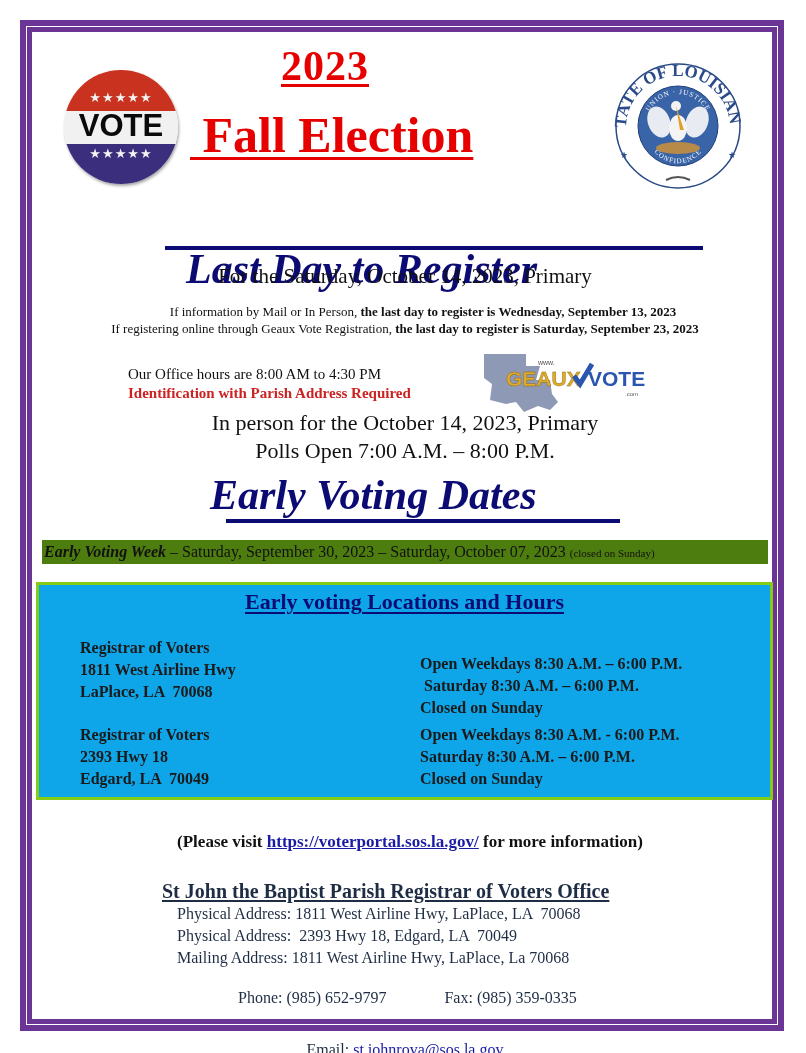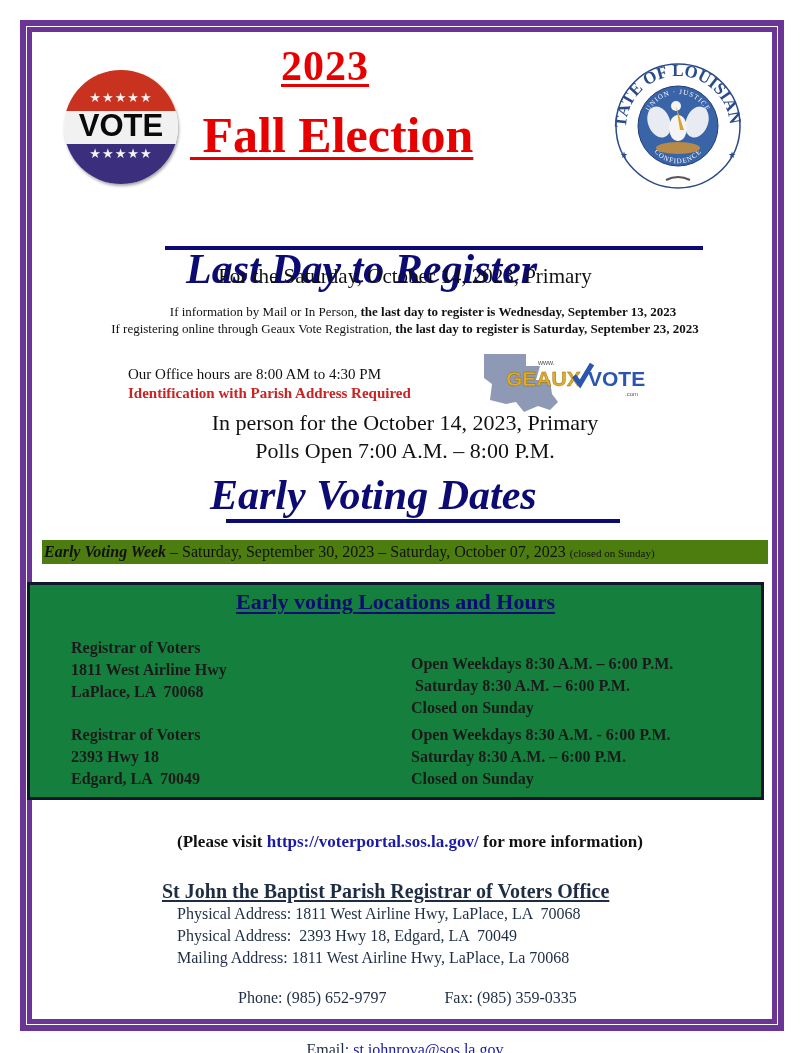--- a/index.html
+++ b/index.html
@@ -44,28 +44,28 @@
   .in-person { left: 40px; top: 410px; width: 730px; font-size: 22px; color: #111; }
   .polls { left: 40px; top: 438px; width: 730px; font-size: 22px; color: #111; }
 
   .h-early { left: 210px; top: 471px; width: 400px; font-family: "Liberation Serif", serif; font-weight: bold; font-style: italic; font-size: 42px; color: #0b0b73; text-align: left; }
   .h-early .ul { position: absolute; left: 16px; top: 48px; width: 394px; height: 4px; background: #0b0b73; }
 
   .ev-week { left: 42px; top: 540px; width: 726px; height: 24px; background: #4d7c0f; font-size: 16px; color: #111; line-height: 24px; white-space: nowrap; box-sizing: border-box; padding-left: 2px; }
   .ev-week .lbl { font-weight: bold; font-style: italic; }
   .ev-week .small { font-size: 11px; }
 
-  .loc-box { left: 27px; top: 582px; width: 737px; height: 218px; border: 3px solid #0f172a; box-sizing: border-box; background: #15803d; }
+  .loc-box { left: 36px; top: 582px; width: 737px; height: 218px; border: 3px solid #84cc16; box-sizing: border-box; background: #0ea5e9; }
   .loc-title { left: 0; top: 4px; width: 731px; text-align: center; font-size: 22px; font-weight: bold; color: #0b0b73; }
   .loc-title span { text-decoration: underline; text-decoration-thickness: 2px; text-underline-offset: 3px; }
   .loc-col { font-size: 16px; font-weight: bold; color: #1a1a1a; line-height: 22px; }
   .loc-col div { white-space: pre; }
 
   .visit { left: 40px; top: 832px; width: 730px; font-size: 17px; font-weight: bold; color: #111; padding-left: 10px; box-sizing: border-box; }
-  .link { color: #1a1aa6; }
+  .link { color: #1a1aa6; text-decoration: underline; }
 
   .office-title { left: 162px; top: 880px; font-size: 20px; font-weight: bold; color: #1e2d44; text-decoration: underline; text-underline-offset: 2px; white-space: nowrap; }
   .addr { left: 177px; font-size: 16px; color: #1e2d44; white-space: pre; }
   .addr.a1 { top: 905px; }
   .addr.a2 { top: 927px; }
   .addr.a3 { top: 949px; }
   .phone { left: 230px; top: 971px; font-size: 16px; color: #1e2d44; white-space: pre; }
   .email { left: 40px; top: 993px; width: 730px; text-align: center; font-size: 16px; color: #1e2d44; margin-top: 48px; }
 </style>
 </head>

